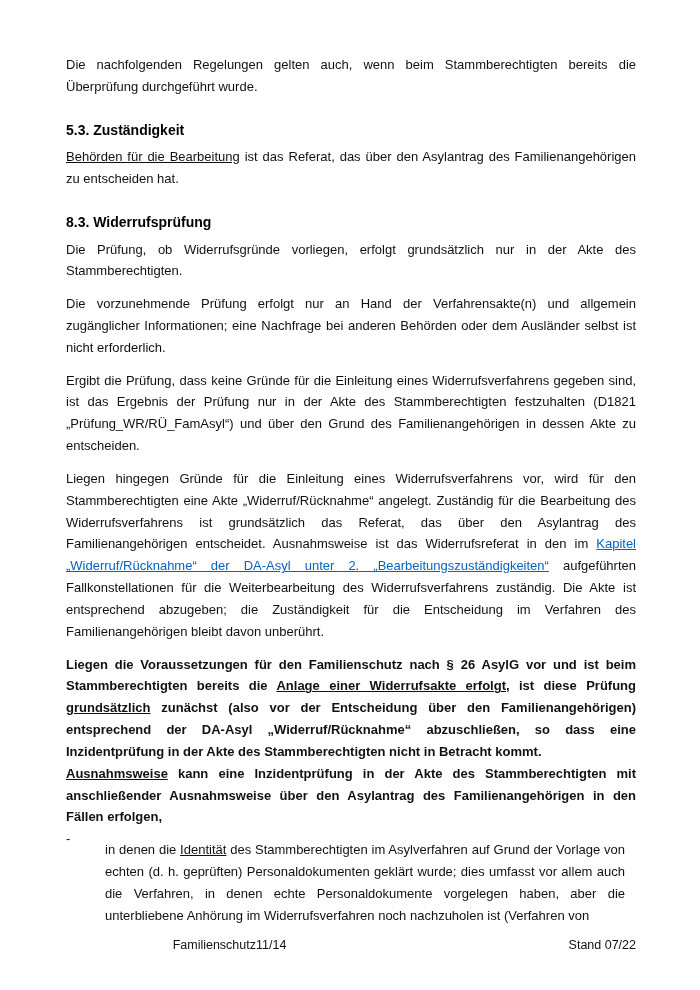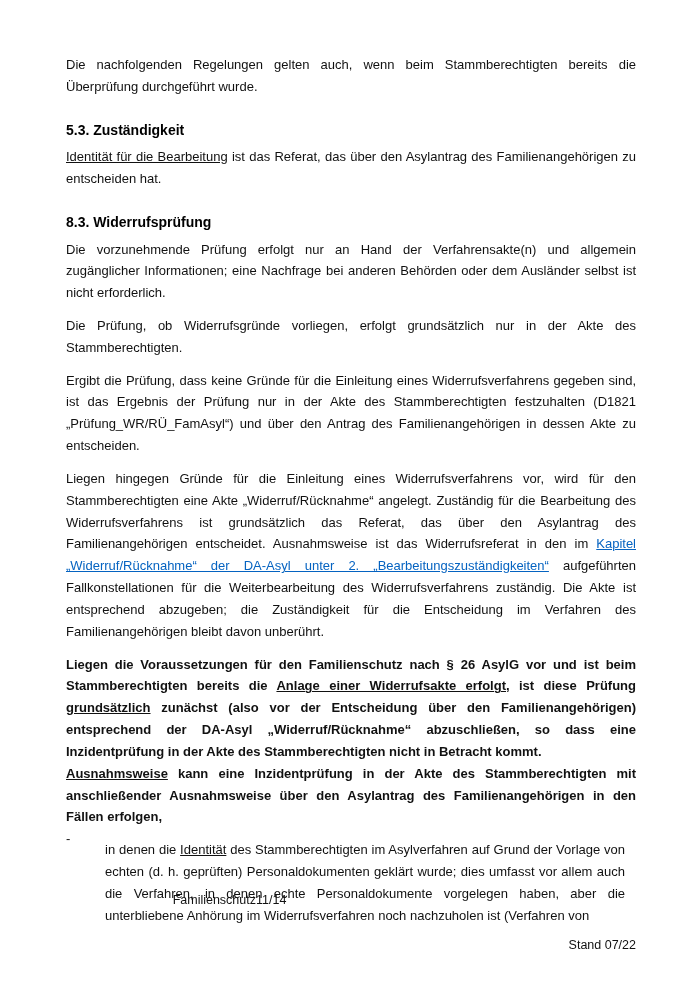--- a/index.html
+++ b/index.html
@@ -65,40 +65,40 @@
     position: absolute;
     left: 66px;
     right: 64px;
     bottom: 38px;
     display: flex;
     font-size: 12.5px;
     color: #111111;
   }
   .f-left  { flex: 1; text-align: right; }
   .f-center{ flex: 1; text-align: left; }
-  .f-right { flex: 1; text-align: right; margin-top: 45px; }
+  .f-right { flex: 1; text-align: right; }
 </style>
 </head>
 <body>
 
 <div class="page">
 
   <p class="body-text">Die nachfolgenden Regelungen gelten auch, wenn beim Stammberechtigten bereits die Überprüfung durchgeführt wurde.</p>
 
   <h2 class="heading">5.3. Zuständigkeit</h2>
 
-  <p class="body-text"><span class="u">Identität für die Bearbeitung</span><span> ist das Referat, das über den Asylantrag des Familienangehörigen zu entscheiden hat.</span></p>
+  <p class="body-text"><span class="u">Behörden für die Bearbeitung</span><span> ist das Referat, das über den Asylantrag des Familienangehörigen zu entscheiden hat.</span></p>
 
   <h2 class="heading">8.3. Widerrufsprüfung</h2>
 
+  <p class="body-text">Die Prüfung, ob Widerrufsgründe vorliegen, erfolgt grundsätzlich nur in der Akte des Stammberechtigten.</p>
+
   <p class="body-text">Die vorzunehmende Prüfung erfolgt nur an Hand der Verfahrensakte(n) und allgemein zugänglicher Informationen; eine Nachfrage bei anderen Behörden oder dem Ausländer selbst ist nicht erforderlich.</p>
 
-  <p class="body-text">Die Prüfung, ob Widerrufsgründe vorliegen, erfolgt grundsätzlich nur in der Akte des Stammberechtigten.</p>
-
-  <p class="body-text">Ergibt die Prüfung, dass keine Gründe für die Einleitung eines Widerrufsverfahrens gegeben sind, ist das Ergebnis der Prüfung nur in der Akte des Stammberechtigten festzuhalten (D1821 „Prüfung_WR/RÜ_FamAsyl“) und über den Antrag des Familienangehörigen in dessen Akte zu entscheiden.</p>
+  <p class="body-text">Ergibt die Prüfung, dass keine Gründe für die Einleitung eines Widerrufsverfahrens gegeben sind, ist das Ergebnis der Prüfung nur in der Akte des Stammberechtigten festzuhalten (D1821 „Prüfung_WR/RÜ_FamAsyl“) und über den Grund des Familienangehörigen in dessen Akte zu entscheiden.</p>
 
   <p class="body-text"><span>Liegen hingegen Gründe für die Einleitung eines Widerrufsverfahrens vor, wird für den Stammberechtigten eine Akte „Widerruf/Rücknahme“ angelegt. Zuständig für die Bearbeitung des Widerrufsverfahrens ist grundsätzlich das Referat, das über den Asylantrag des Familienangehörigen entscheidet. Ausnahmsweise ist das Widerrufsreferat in den im </span><a class="link">Kapitel „Widerruf/Rücknahme“ der DA-Asyl unter 2. „Bearbeitungszuständigkeiten“</a><span> aufgeführten Fallkonstellationen für die Weiterbearbeitung des Widerrufsverfahrens zuständig. Die Akte ist entsprechend abzugeben; die Zuständigkeit für die Entscheidung im Verfahren des Familienangehörigen bleibt davon unberührt.</span></p>
 
   <p class="body-text no-gap"><span>Liegen die Voraussetzungen für den Familienschutz nach § 26 AsylG vor und ist beim Stammberechtigten bereits die </span><span class="u">Anlage einer Widerrufsakte erfolgt</span><span>, ist diese Prüfung </span><span class="u">grundsätzlich</span><span> zunächst (also vor der Entscheidung über den Familienangehörigen) entsprechend der DA-Asyl „Widerruf/Rücknahme“ abzuschließen, so dass eine Inzidentprüfung in der Akte des Stammberechtigten nicht in Betracht kommt.</span></p>
 
   <p class="body-text no-gap"><span class="u">Ausnahmsweise</span><span> kann eine Inzidentprüfung in der Akte des Stammberechtigten mit anschließender Ausnahmsweise über den Asylantrag des Familienangehörigen in den Fällen erfolgen,</span></p>
 
   <div class="bullet-item">
     <span class="bullet-marker">-</span>
     <p class="body-text bullet-text"><span>in denen die </span><span class="u">Identität</span><span> des Stammberechtigten im Asylverfahren auf Grund der Vorlage von echten (d. h. geprüften) Personaldokumenten geklärt wurde; dies umfasst vor allem auch die Verfahren, in denen echte Personaldokumente vorgelegen haben, aber die unterbliebene Anhörung im Widerrufsverfahren noch nachzuholen ist (Verfahren von</span></p>

